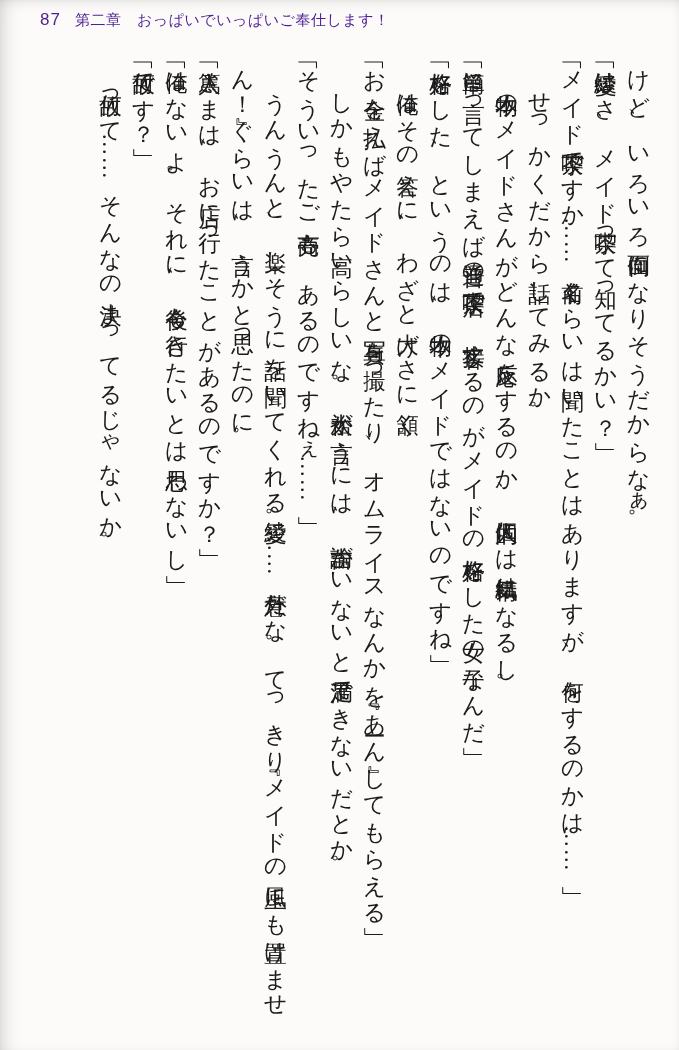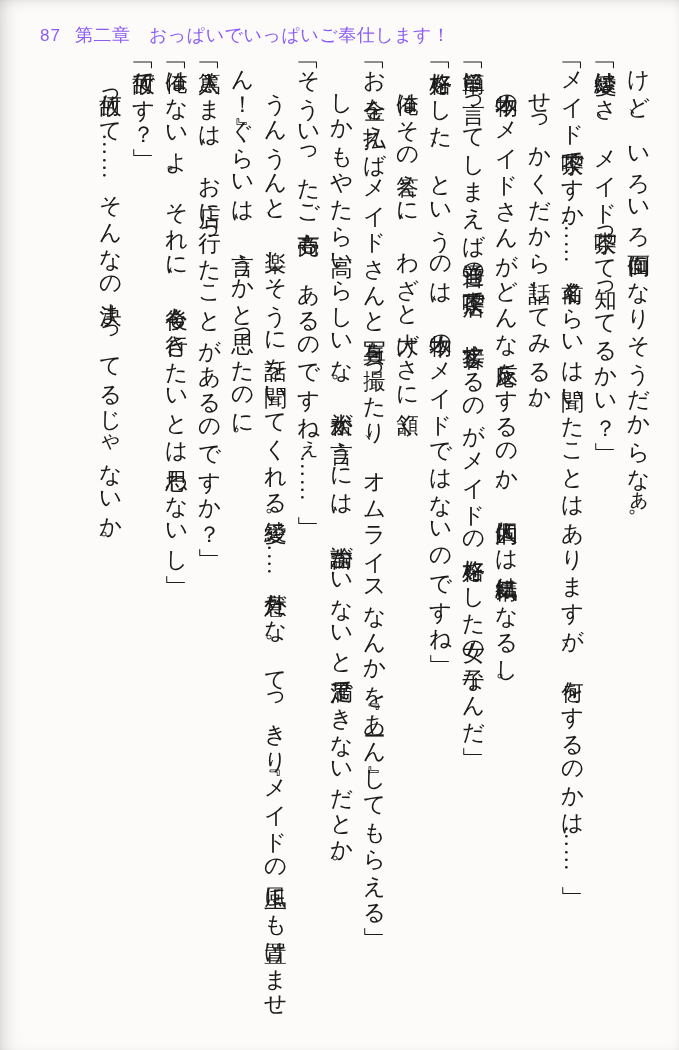--- a/index.html
+++ b/index.html
@@ -18,35 +18,35 @@
     position: absolute;
     inset: 0;
     background: #fcfbf9;
     box-shadow: inset 14px 0 22px -16px rgba(0,0,0,0.25),
                 inset 0 10px 18px -14px rgba(0,0,0,0.18),
                 inset -6px 0 14px -10px rgba(0,0,0,0.10);
   }
   
   .header {
     position: absolute;
-    top: 23px;
+    top: 10px;
     left: 40px;
     display: flex;
     align-items: baseline;
     font-family: "Liberation Sans", "DejaVu Sans", sans-serif;
-    color: #8b5cf6;
+    color: #4c1d95;
     white-space: nowrap;
   }
   .pnum {
     font-size: 17px;
     letter-spacing: 1px;
     margin-right: 14px;
   }
   .ptitle {
-    font-size: 18px;
+    font-size: 15px;
     letter-spacing: 0.5px;
   }
   
   .body-text {
     position: absolute;
     top: 54px;
     right: 24px;
     height: 988px;
     writing-mode: vertical-rl;
     text-orientation: mixed;

